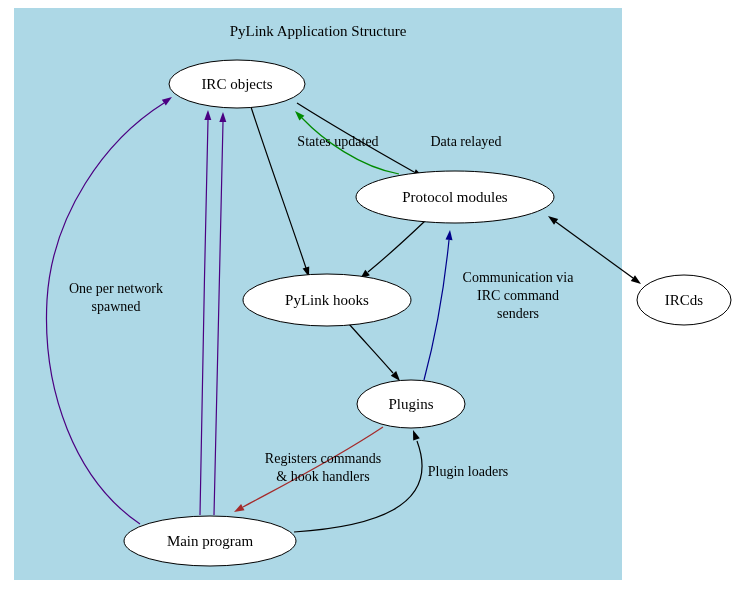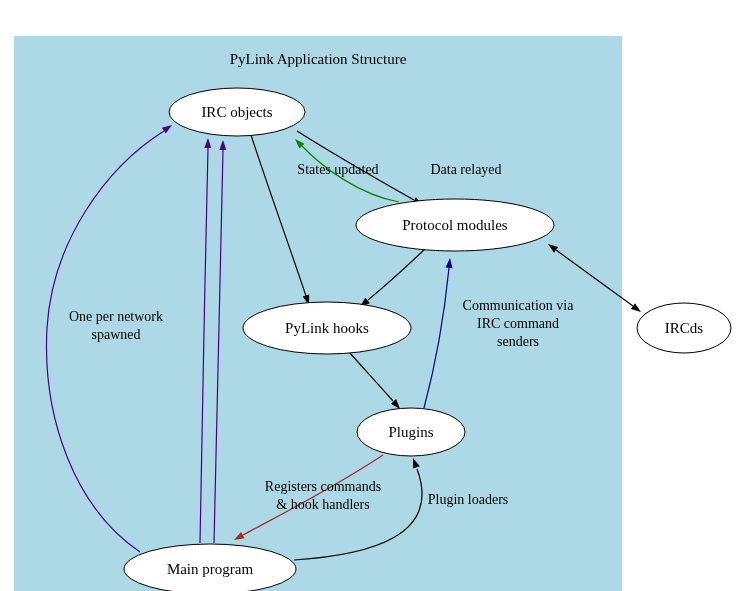--- a/index.html
+++ b/index.html
@@ -8,21 +8,20 @@
     background: #ffffff;
     width: 736px;
     height: 591px;
     overflow: hidden;
   }
   .diagram-wrap {
     position: relative;
     width: 736px;
     height: 561px;
     font-family: "Liberation Serif", "DejaVu Serif", serif;
-    margin-top: 28px;
   }
   svg text {
     font-family: "Liberation Serif", "DejaVu Serif", serif;
     fill: #000000;
   }
   .graph-title { font-size: 15px; }
   .node-label  { font-size: 15px; }
   .edge-label  { font-size: 14px; }
   .edge-line   { fill: none; stroke-width: 1.2; }
   .node-ellipse { stroke-width: 1; }

